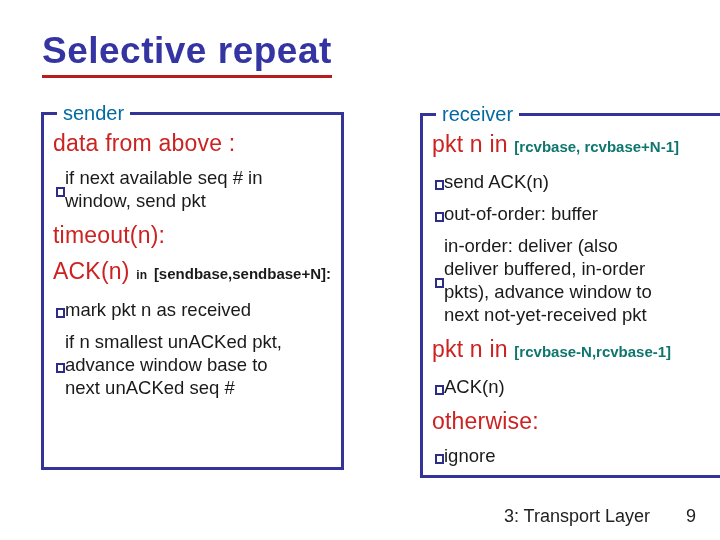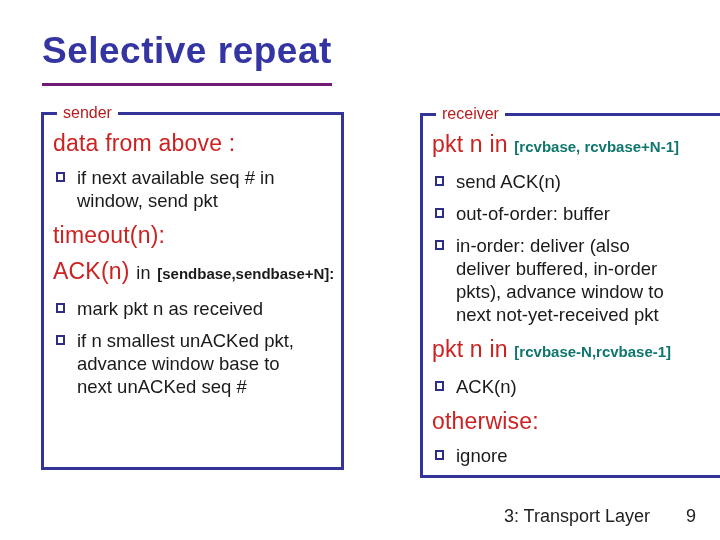--- a/index.html
+++ b/index.html
@@ -12,65 +12,64 @@
     overflow: hidden;
   }
   .slide-title {
     position: absolute;
     left: 42px;
     top: 30px;
     font-size: 37px;
     font-weight: bold;
     color: #3434a3;
     display: inline-block;
-    border-bottom: 3px solid #701a75;
-    padding-bottom: 11px;
+    border-bottom: 3px solid #b91c1c;
+    padding-bottom: 3px;
     letter-spacing: 0.5px;
   }
   .box {
     position: absolute;
     border: 3px solid #333399;
     background: #ffffff;
   }
   .box.sender   { left: 41px;  top: 112px; width: 303px; height: 358px; }
   .box.receiver { left: 420px; top: 113px; width: 303px; height: 365px; }
   .box-label {
     position: absolute;
     top: -15px;
     left: 13px;
     background: #ffffff;
     padding: 0 6px;
-    color: #b91c1c;
-    font-size: 16px;
+    color: #0369a1;
+    font-size: 20px;
     line-height: 26px;
   }
   .box-content { padding: 6px 6px 0 9px; }
   .section-head {
     color: #cc2222;
     font-size: 23px;
     line-height: 28px;
     margin: 8px 0 3px 0;
     letter-spacing: 0.2px;
   }
   .section-head .head-mid {
     color: #1a1a1a;
-    font-size: 18px;
-    font-weight: normal;
+    font-size: 12px;
+    font-weight: bold;
   }
   .section-head .head-bracket {
     font-size: 15px;
     font-weight: bold;
     letter-spacing: 0;
   }
   .section-head .head-bracket.black { color: #1a1a1a; }
   .section-head .head-bracket.red   { color: #0f766e; }
   .bullet {
     display: flex;
-    align-items: flex-start;
-    gap: 12px;
+    align-items: center;
     margin: 9px 0 9px 3px;
   }
   .bullet .sq {
     flex: none;
     width: 9px;
     height: 10px;
     border: 2px solid #2d2d86;
     background: #ffffff;
     margin-top: 6px;
   }

